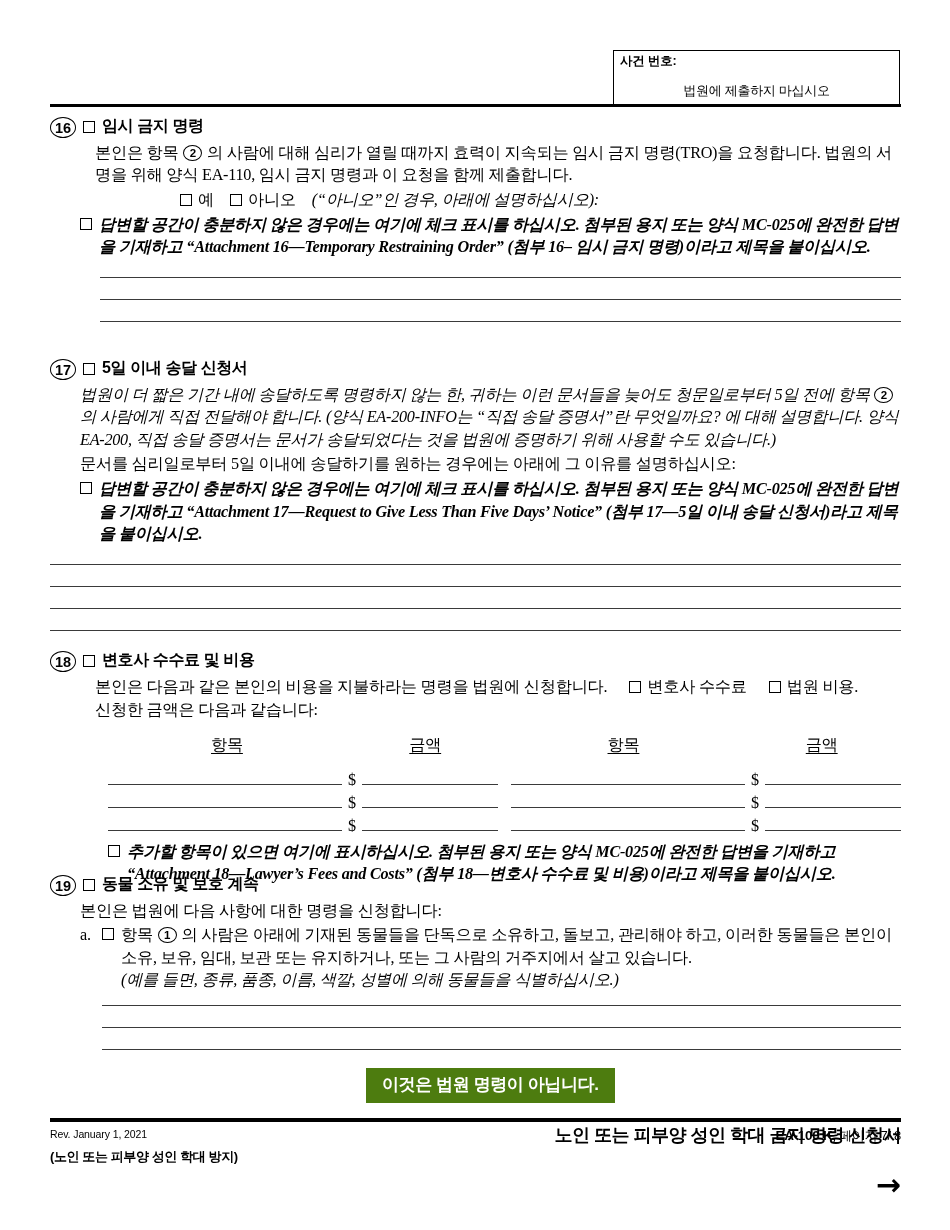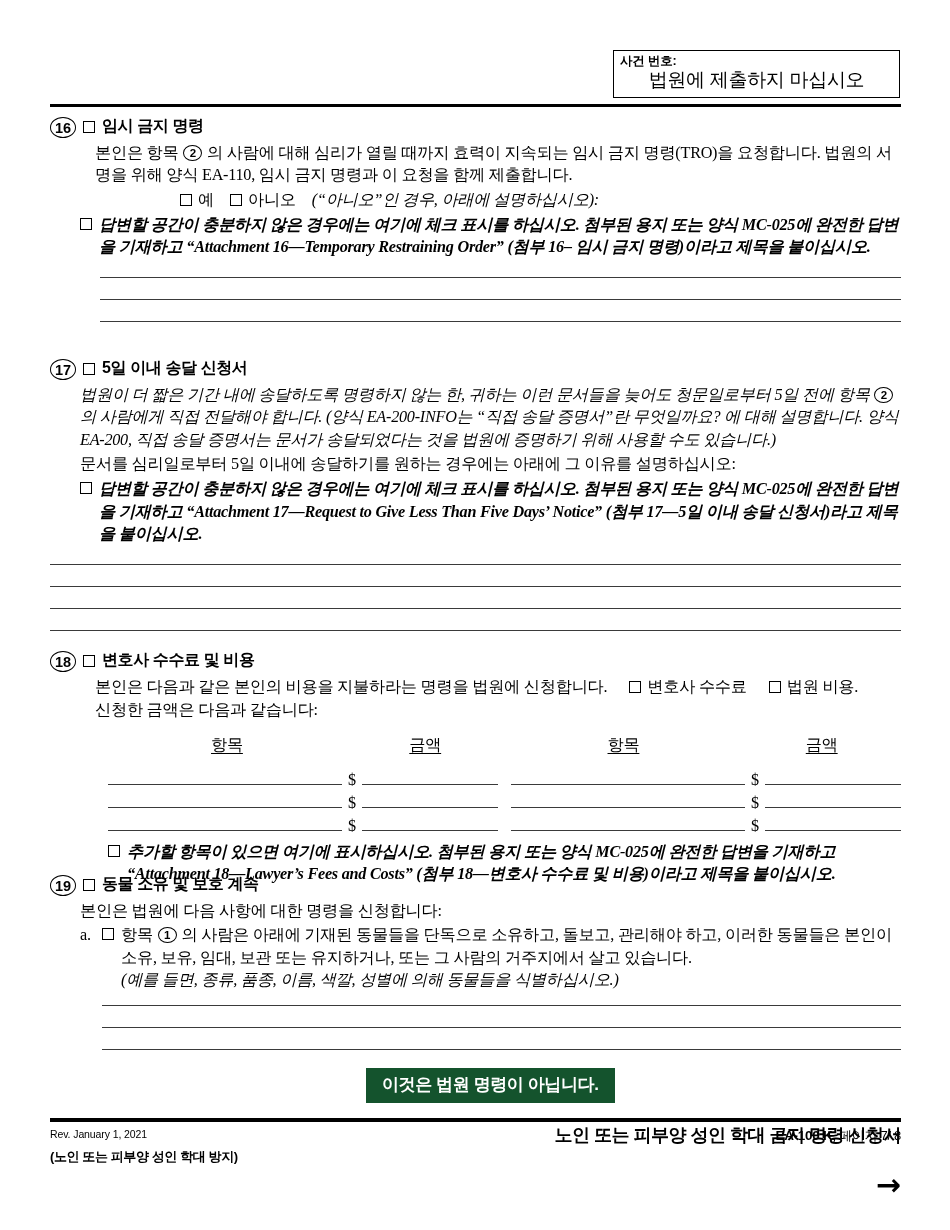--- a/index.html
+++ b/index.html
@@ -33,25 +33,25 @@
     padding: 3px 6px 5px 6px;
     font-family: "Liberation Sans", "DejaVu Sans", sans-serif;
   }
   .case-label {
     font-size: 12.5px;
     font-weight: bold;
     line-height: 1.15;
     letter-spacing: -0.2px;
   }
   .case-value {
-    font-size: 19px;
+    font-size: 13px;
     font-weight: normal;
     text-align: center;
     line-height: 1.2;
-    margin-top: 1px;
+    margin-top: 15px;
     letter-spacing: -0.3px;
   }
 
   
   .top-rule {
     position: absolute;
     left: 50px;
     top: 104px;
     width: 851px;
     height: 3px;
@@ -199,21 +199,21 @@
     width: 148px;
     border-bottom: 1.3px solid #3a3a3a;
     height: 0;
     margin-bottom: 2px;
   }
   .fee-spacer { width: 14px; }
 
   
   .banner {
     position: absolute;
-    background: #14532d;
+    background: #4d7c0f;
     color: #fff;
     font-family: "Liberation Sans", "DejaVu Sans", sans-serif;
     font-weight: bold;
     font-size: 17px;
     letter-spacing: -0.4px;
     padding: 5px 16px 7px 16px;
     text-align: center;
     white-space: nowrap;
   }
 

